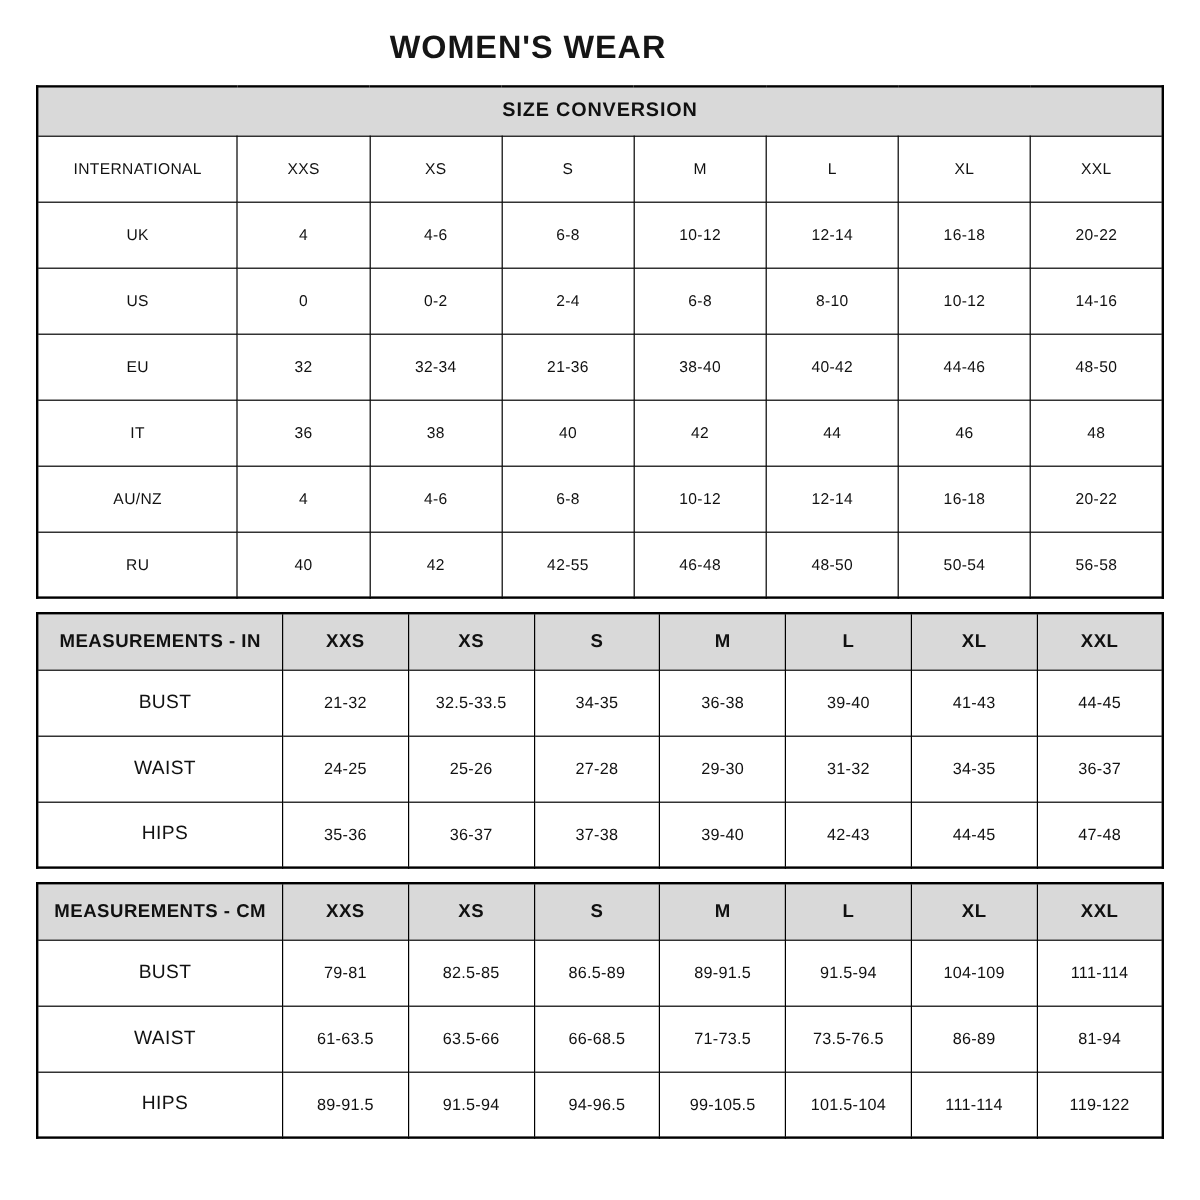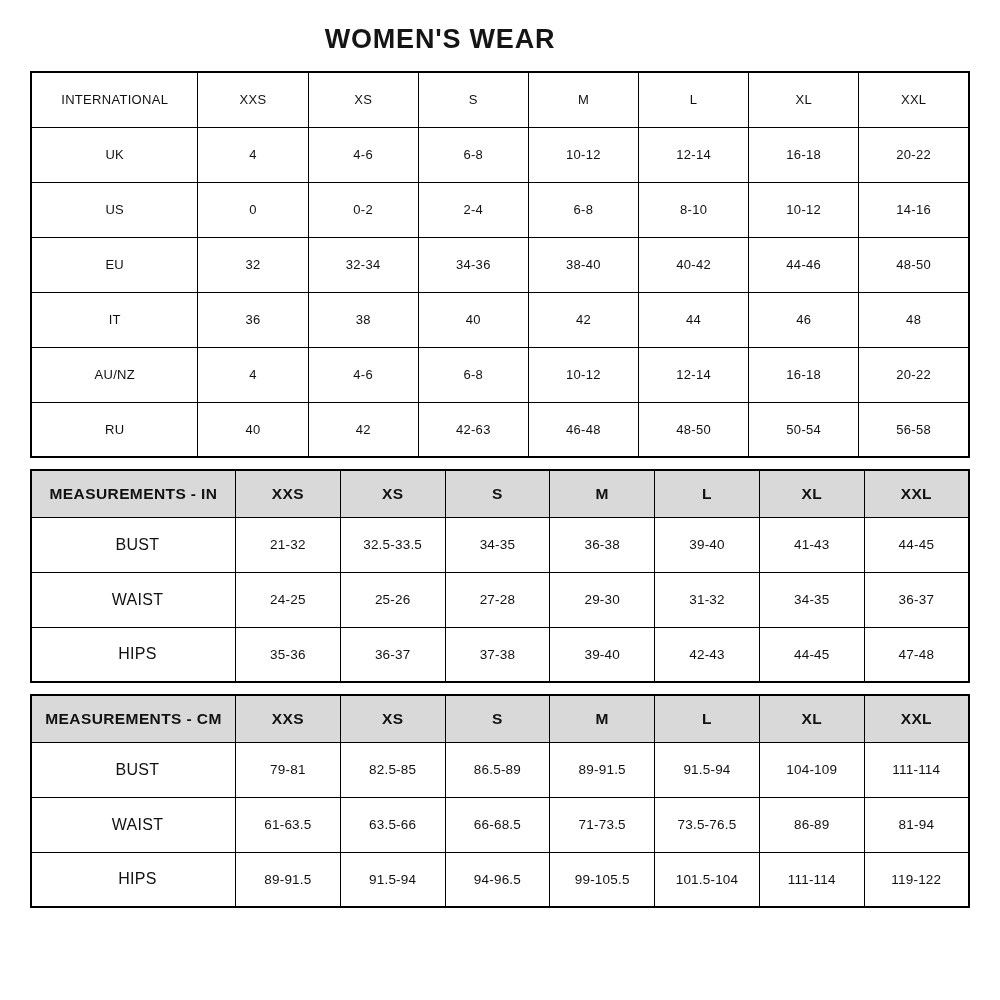--- a/index.html
+++ b/index.html
@@ -88,20 +88,23 @@
 <div class="page">
 
   <h1 class="page-title">WOMEN'S WEAR</h1>
 
   <table class="size-table">
     <colgroup>
         <col class="label-col">
         <col span="7">
       </colgroup>
     <thead>
+      <tr>
+        <th colspan="8" class="banner">SIZE CONVERSION</th>
+      </tr>
     <tr class="cols-row">
           <th>INTERNATIONAL</th>
           <th>XXS</th>
           <th>XS</th>
           <th>S</th>
           <th>M</th>
           <th>L</th>
           <th>XL</th>
           <th>XXL</th>
         </tr>
@@ -124,21 +127,21 @@
           <td>2-4</td>
           <td>6-8</td>
           <td>8-10</td>
           <td>10-12</td>
           <td>14-16</td>
         </tr>
         <tr>
           <th>EU</th>
           <td>32</td>
           <td>32-34</td>
-          <td>34-36</td>
+          <td>21-36</td>
           <td>38-40</td>
           <td>40-42</td>
           <td>44-46</td>
           <td>48-50</td>
         </tr>
         <tr>
           <th>IT</th>
           <td>36</td>
           <td>38</td>
           <td>40</td>
@@ -154,21 +157,21 @@
           <td>6-8</td>
           <td>10-12</td>
           <td>12-14</td>
           <td>16-18</td>
           <td>20-22</td>
         </tr>
         <tr>
           <th>RU</th>
           <td>40</td>
           <td>42</td>
-          <td>42-63</td>
+          <td>42-55</td>
           <td>46-48</td>
           <td>48-50</td>
           <td>50-54</td>
           <td>56-58</td>
         </tr>
       </tbody>
   </table>
 
   <table class="meas-table">
     <colgroup>

